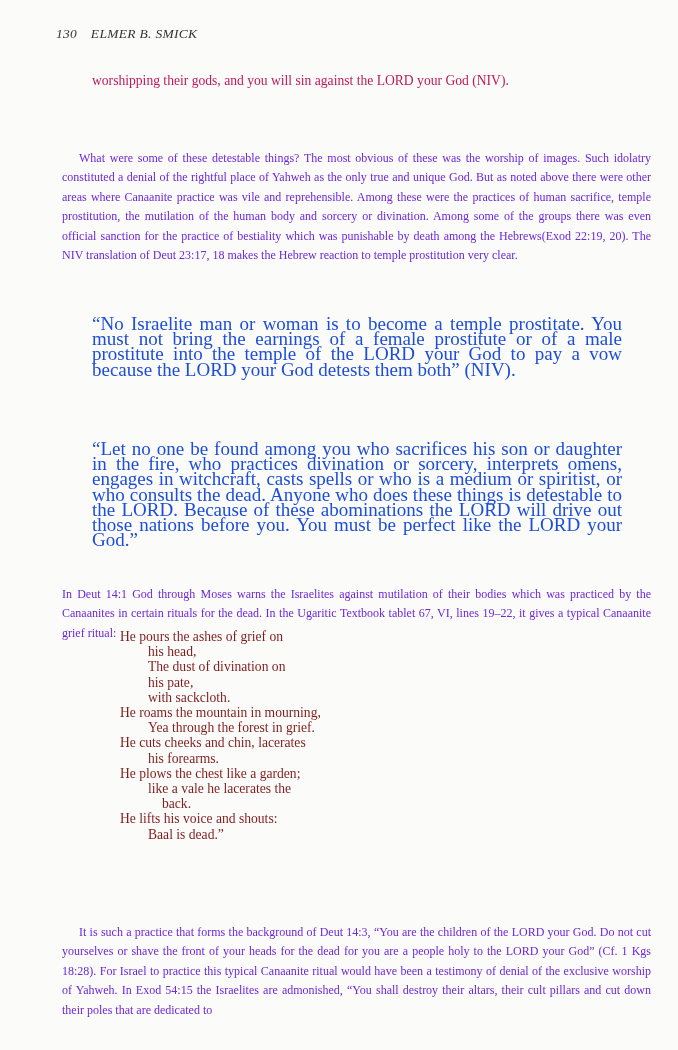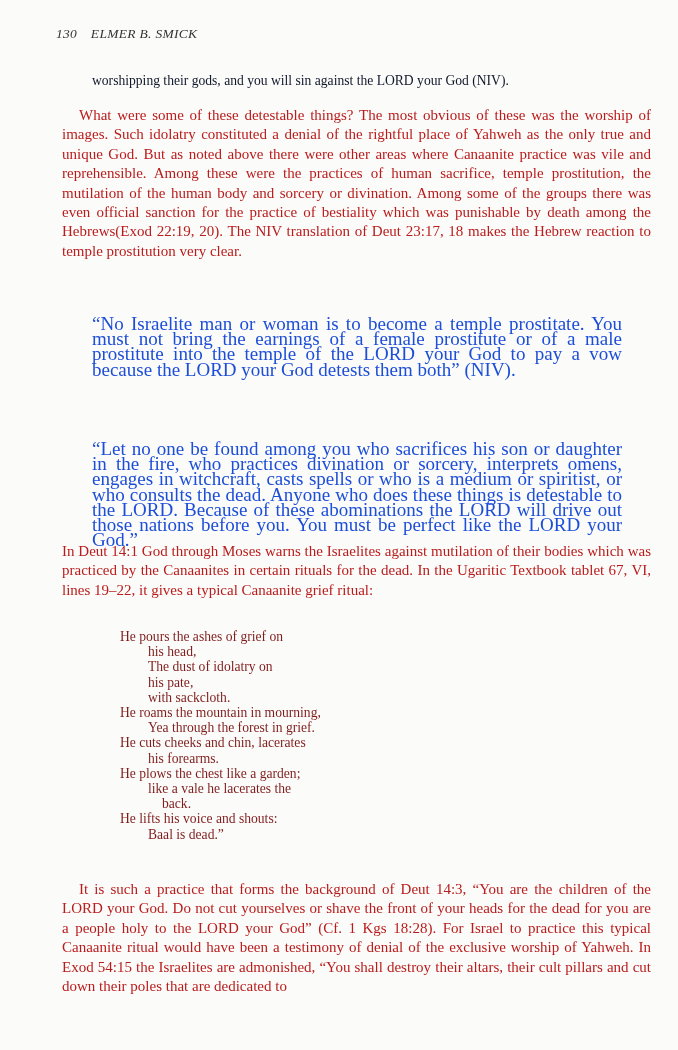--- a/index.html
+++ b/index.html
@@ -11,32 +11,32 @@
     position: relative;
   }
   .page { position: absolute; left: 0; top: 0; width: 678px; height: 1050px; }
   .running-head {
     position: absolute; left: 56px; top: 26px;
     font-style: italic; font-size: 13.5px; letter-spacing: 0.3px; color: #333;
   }
   .running-head .num { margin-right: 10px; }
   .block { position: absolute; left: 62px; width: 589px; }
   .body-text {
-    font-size: 15px; line-height: 19.4px; text-align: justify; color: #b91c1c;
+    font-size: 12px; line-height: 19.4px; text-align: justify; color: #6d28d9; margin-top: 43px;
   }
   .body-text p { margin: 0; }
   .indent { text-indent: 17px; }
   .quote {
     position: absolute; left: 92px; width: 530px;
     font-size: 19px; line-height: 15.2px; text-align: justify; color: #1d4ed8;
   }
   .quote p { margin: 0; }
   .first-quote {
     position: absolute; left: 92px; top: 73px; width: 550px;
-    font-size: 13.6px; line-height: 15px; color: #0f172a;
+    font-size: 13.6px; line-height: 15px; color: #be185d;
   }
   .poem {
     position: absolute; left: 120px; top: 629px;
     font-size: 13.6px; line-height: 15.2px; color: #7f1d1d;
   }
   .poem .line { white-space: nowrap; }
   .poem .i1 { padding-left: 28px; }
   .poem .i2 { padding-left: 42px; }
 </style>
 </head>
@@ -64,21 +64,21 @@
     <p>“Let no one be found among you who sacrifices his son or daughter in the fire, who practices divination or sorcery, interprets omens, engages in witchcraft, casts spells or who is a medium or spiritist, or who consults the dead. Anyone who does these things is detestable to the LORD. Because of these abominations the LORD will drive out those nations before you. You must be perfect like the LORD your God.”</p>
   </div>
 
   <div class="block body-text" style="top:542px;">
     <p>In Deut 14:1 God through Moses warns the Israelites against mutilation of their bodies which was practiced by the Canaanites in certain rituals for the dead. In the Ugaritic Textbook tablet 67, VI, lines 19–22, it gives a typical Canaanite grief ritual:</p>
   </div>
 
   <div class="poem" id="poem">
       <div class="line">He pours the ashes of grief on</div>
       <div class="line i1">his head,</div>
-      <div class="line i1">The dust of idolatry on</div>
+      <div class="line i1">The dust of divination on</div>
       <div class="line i1">his pate,</div>
       <div class="line i1">with sackcloth.</div>
       <div class="line">He roams the mountain in mourning,</div>
       <div class="line i1">Yea through the forest in grief.</div>
       <div class="line">He cuts cheeks and chin, lacerates</div>
       <div class="line i1">his forearms.</div>
       <div class="line">He plows the chest like a garden;</div>
       <div class="line i1">like a vale he lacerates the</div>
       <div class="line i2">back.</div>
       <div class="line">He lifts his voice and shouts:</div>

